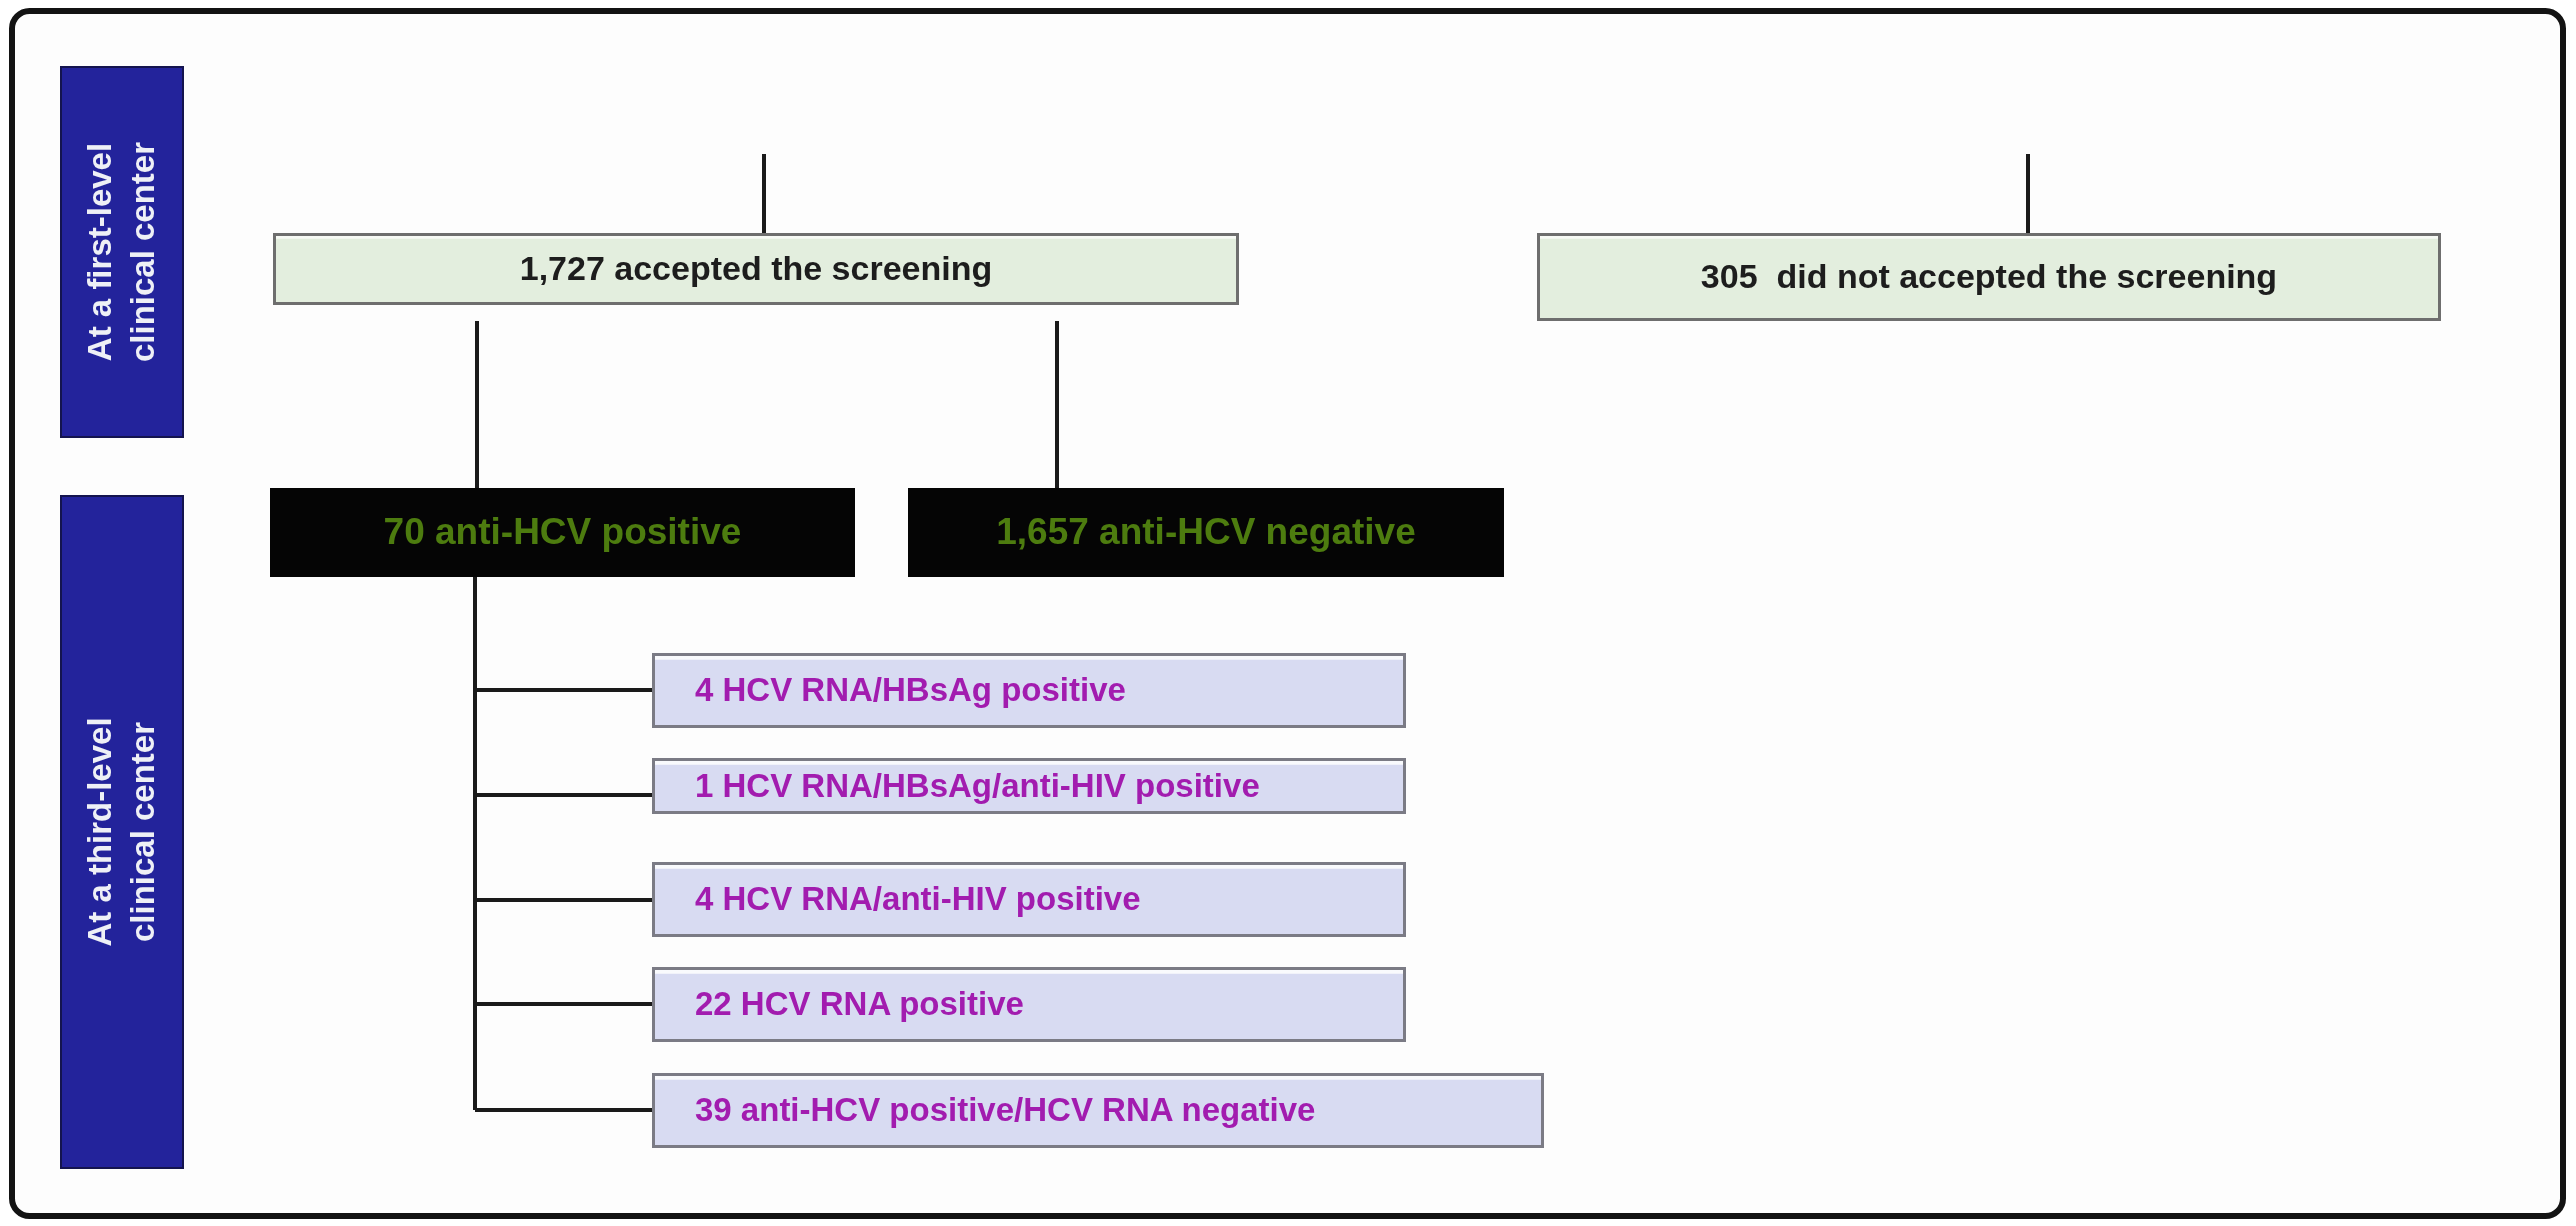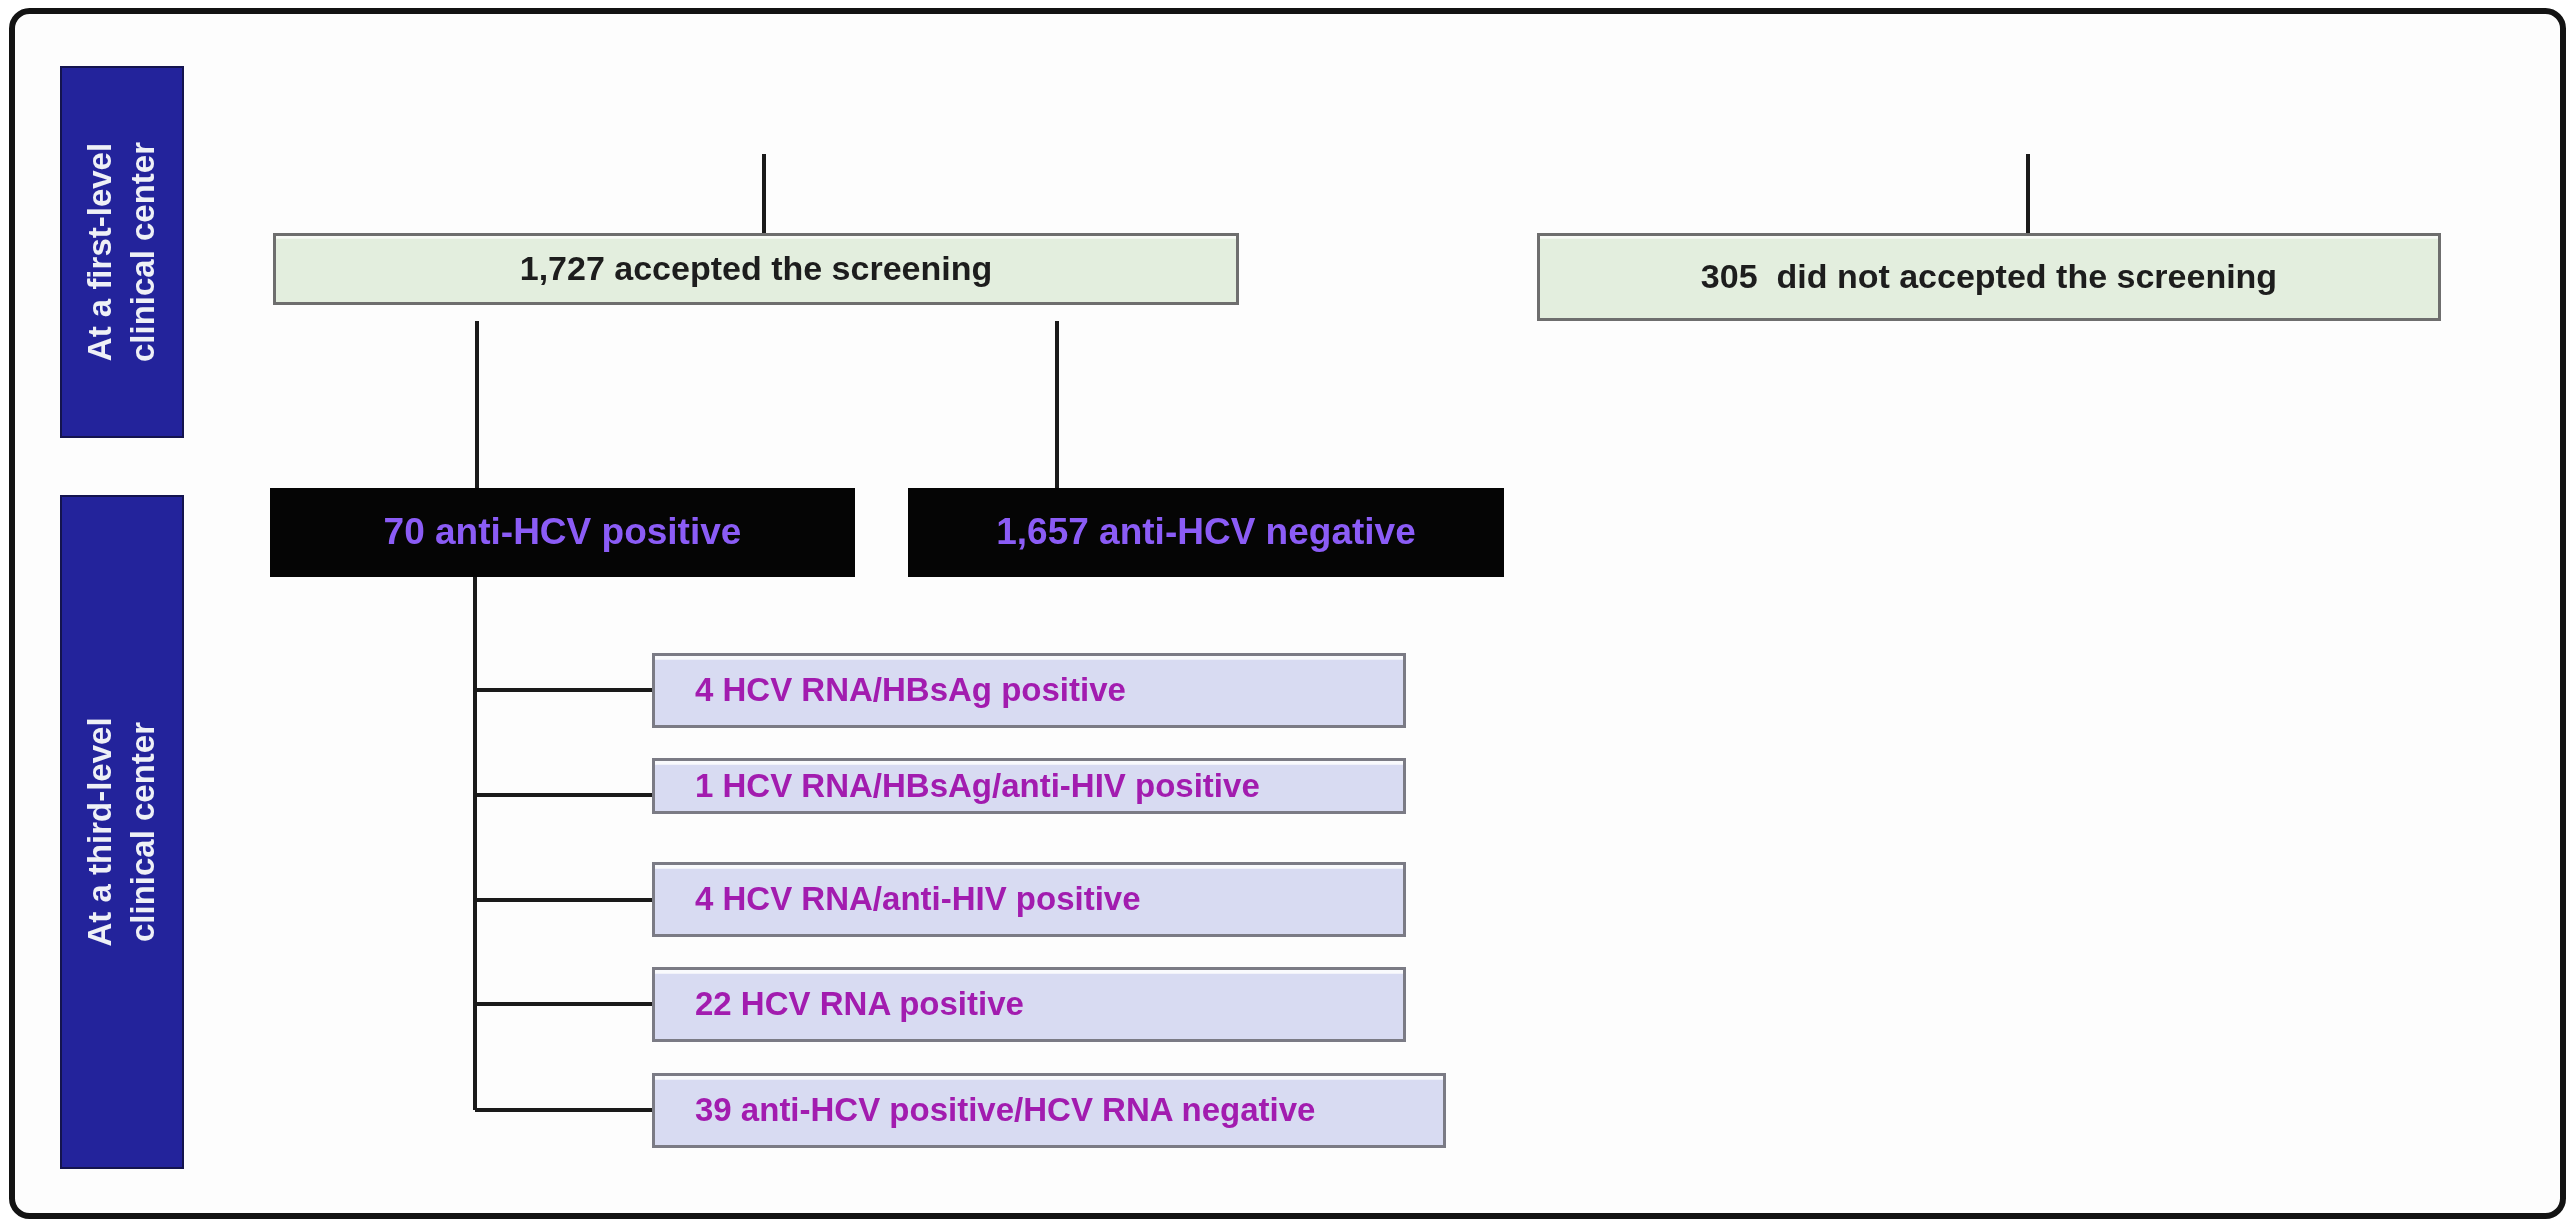--- a/index.html
+++ b/index.html
@@ -42,21 +42,21 @@
   }
   .pale-box {
     background: var(--light_green, #e3eede);
     border: 3.7px solid #6e6e6e;
     color: #1d1d1d;
     font-size: 34px;
     box-shadow: inset 0 2.8px 0 rgba(255,255,255,0.7);
   }
   .black-box {
     background: var(--black, #050505);
-    color: #8b5cf6;
+    color: #4d7c0f;
     font-size: 37px;
   }
   .lav-box {
     background: var(--lavender, #d8dbf2);
     border: 3.7px solid #7b7b85;
     color: #a21caf;
     font-size: 33px;
     justify-content: flex-start;
     padding-left: 40px;
     box-shadow: inset 0 3.7px 0 rgba(255,255,255,0.85);
@@ -139,17 +139,17 @@
   </div>
   <div class="node lav-box" style="left:652px; top:758px; width:754px; height:56px;">
     <span>1 HCV RNA/HBsAg/anti-HIV positive</span>
   </div>
   <div class="node lav-box" style="left:652px; top:862px; width:754px; height:75px;">
     <span>4 HCV RNA/anti-HIV positive</span>
   </div>
   <div class="node lav-box" style="left:652px; top:967px; width:754px; height:75px;">
     <span>22 HCV RNA positive</span>
   </div>
-  <div class="node lav-box" style="left:652px; top:1073px; width:794px; height:75px;">
+  <div class="node lav-box" style="left:652px; top:1073px; width:892px; height:75px;">
     <span>39 anti-HCV positive/HCV RNA negative</span>
   </div>
 </div>
 
 
 </body></html>

